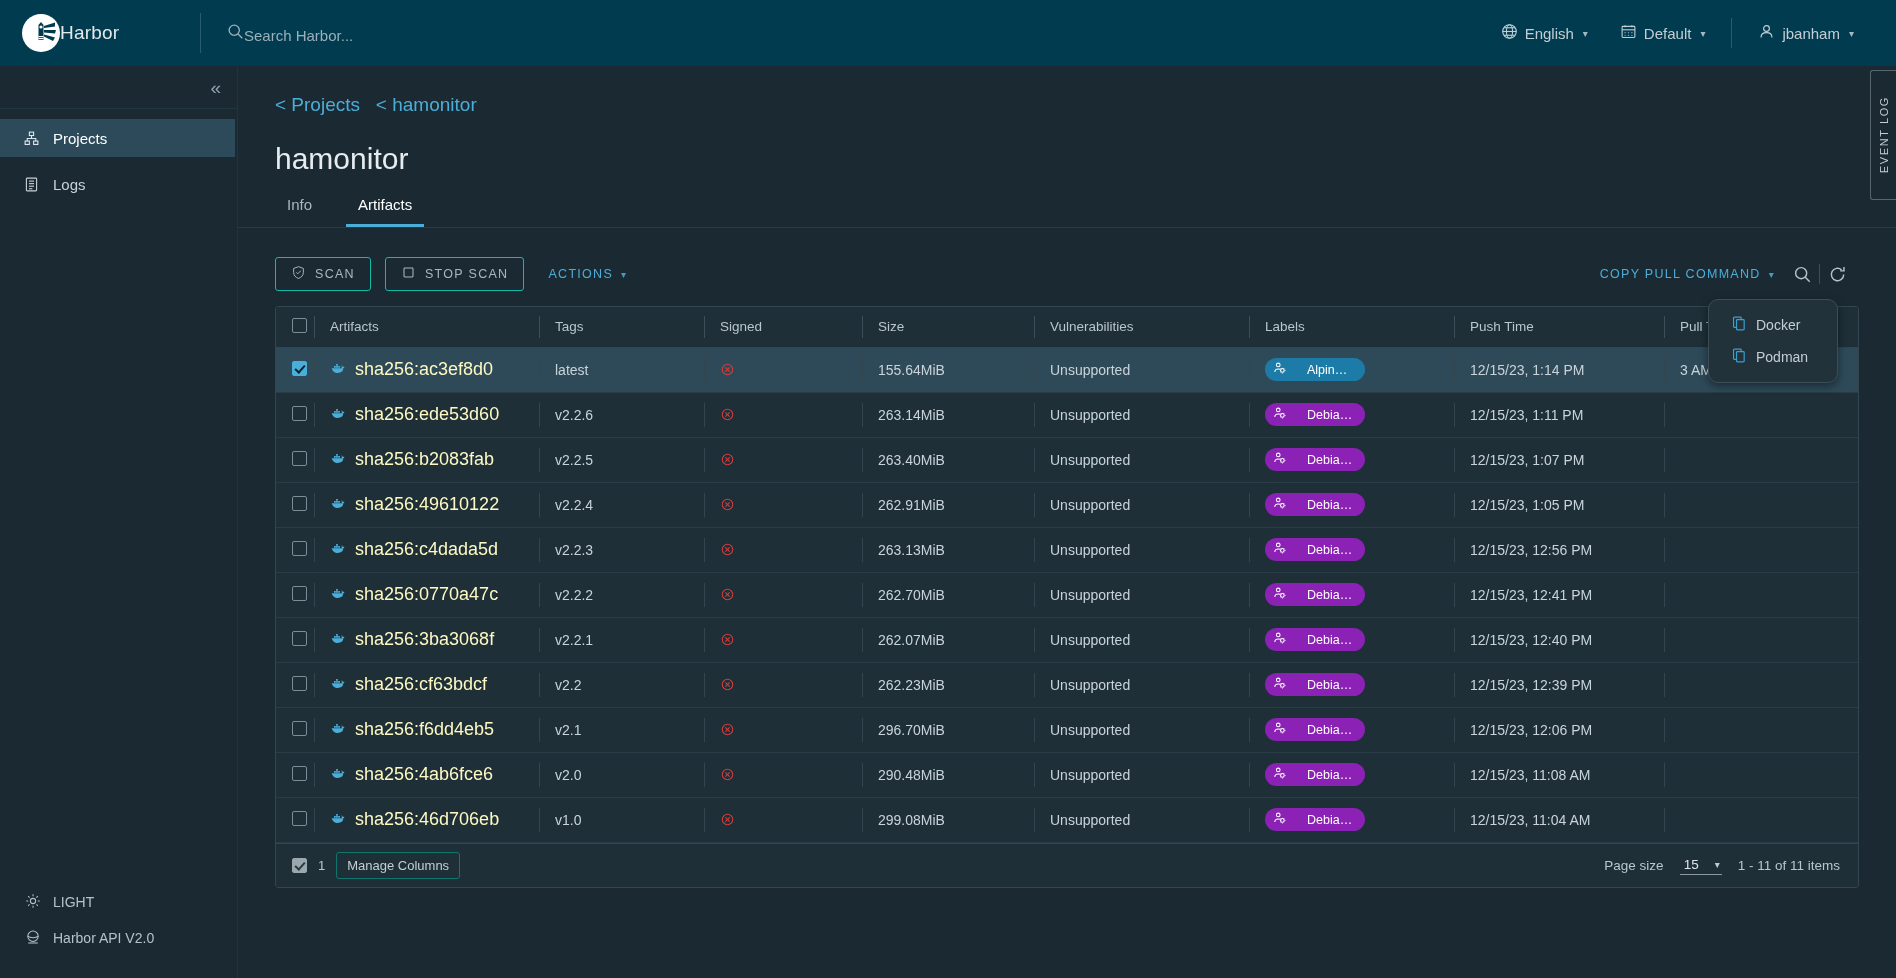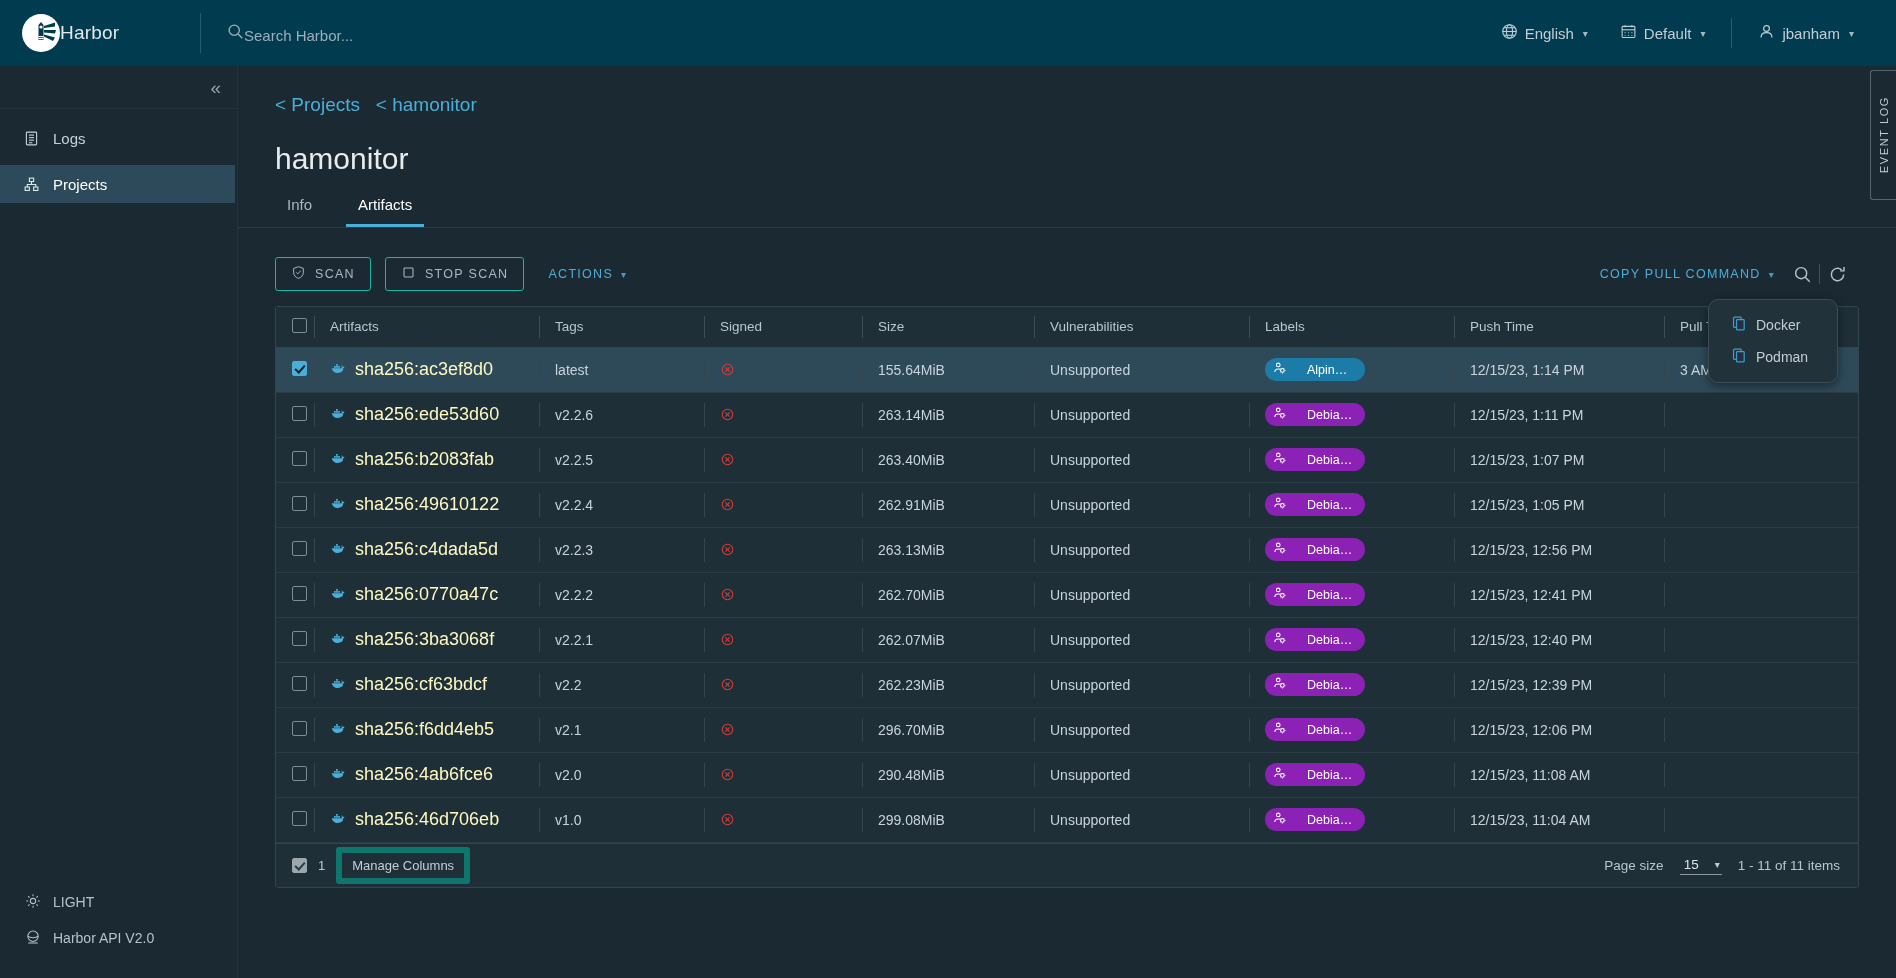--- a/index.html
+++ b/index.html
@@ -231,21 +231,21 @@
 
   
   .tfoot {
     display: flex; align-items: center; height: 44px;
     padding: 0 18px 0 16px; background: #1e2f38;
     border-top: 1px solid #33454e;
   }
   .foot-left { display: flex; align-items: center; gap: 11px; }
   .foot-count { color: #b9c6cd; font-size: 13px; }
   .manage-btn {
-    border: 6px solid #0f766e; border-radius: 3px; background: transparent;
+    border: 1px solid #0f766e; border-radius: 3px; background: transparent;
     color: #c3ced4; font-size: 13px; padding: 5px 10px; cursor: pointer;
     font-family: "Liberation Sans", sans-serif;
   }
   .foot-right {
     margin-left: auto; display: flex; align-items: center; gap: 16px;
     color: #b9c6cd; font-size: 13.5px;
   }
   .pagesize-select {
     display: flex; align-items: center; gap: 14px;
     border-bottom: 1px solid #8b99a1; padding: 1px 2px 2px 4px; cursor: pointer;
@@ -329,42 +329,42 @@
     </div>
   </div>
 </div>
 
 <div class="sidebar">
   <div class="collapse-row">
     <span class="collapse-btn">«</span>
   </div>
   <div class="nav-sep"></div>
   <div class="nav-list">
+    <div class="nav-item active">
+      <span class="nav-icon">
+        <svg width="17" height="17" viewBox="0 0 20 20" fill="none" stroke="#dce6eb" stroke-width="1.3">
+          <rect x="7.5" y="2.5" width="5" height="4"></rect>
+          <rect x="2.5" y="13" width="5" height="4"></rect>
+          <rect x="12.5" y="13" width="5" height="4"></rect>
+          <path d="M10 6.5v3.5M5 13v-3h10v3"></path>
+        </svg>
+      </span>
+      <span>Projects</span>
+    </div>
     <div class="nav-item">
       <span class="nav-icon">
         <svg width="17" height="17" viewBox="0 0 20 20" fill="none" stroke="#c7d2d8" stroke-width="1.3">
           <rect x="4" y="2.5" width="12" height="15" rx="1"></rect>
           <line x1="7" y1="6" x2="13" y2="6"></line>
             <line x1="7" y1="9" x2="13" y2="9"></line>
           <line x1="7" y1="12" x2="13" y2="12"></line>
             <line x1="7" y1="15" x2="11" y2="15"></line>
         </svg>
       </span>
       <span>Logs</span>
-    </div>
-    <div class="nav-item active">
-      <span class="nav-icon">
-        <svg width="17" height="17" viewBox="0 0 20 20" fill="none" stroke="#dce6eb" stroke-width="1.3">
-          <rect x="7.5" y="2.5" width="5" height="4"></rect>
-          <rect x="2.5" y="13" width="5" height="4"></rect>
-          <rect x="12.5" y="13" width="5" height="4"></rect>
-          <path d="M10 6.5v3.5M5 13v-3h10v3"></path>
-        </svg>
-      </span>
-      <span>Projects</span>
     </div>
   </div>
 
   <div class="sidebar-bottom">
     <div class="sb-bottom-item">
       <span>
         <svg width="16" height="16" viewBox="0 0 20 20" fill="none" stroke="#b4c2ca" stroke-width="1.3">
           <circle cx="10" cy="10" r="3.3"></circle>
           <line x1="10" y1="1.6" x2="10" y2="4"></line>
             <line x1="10" y1="16" x2="10" y2="18.4"></line>

